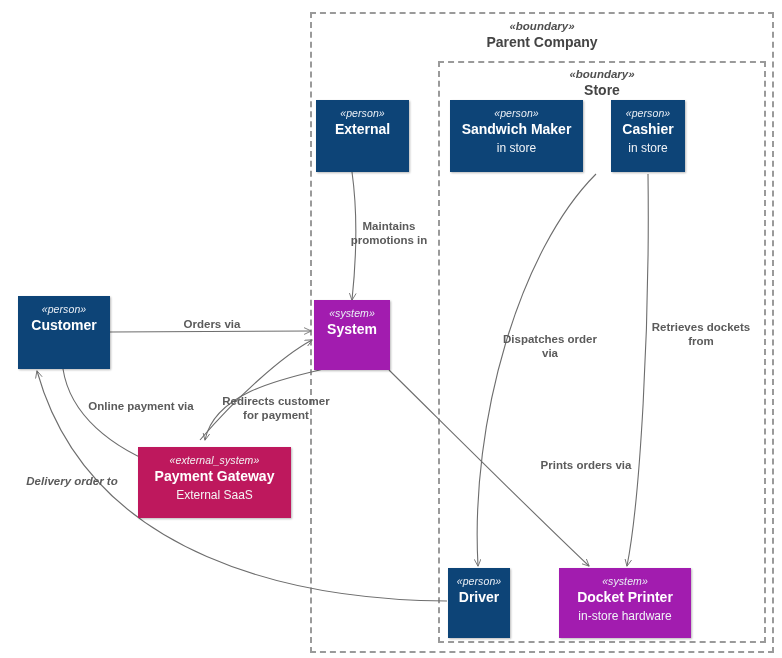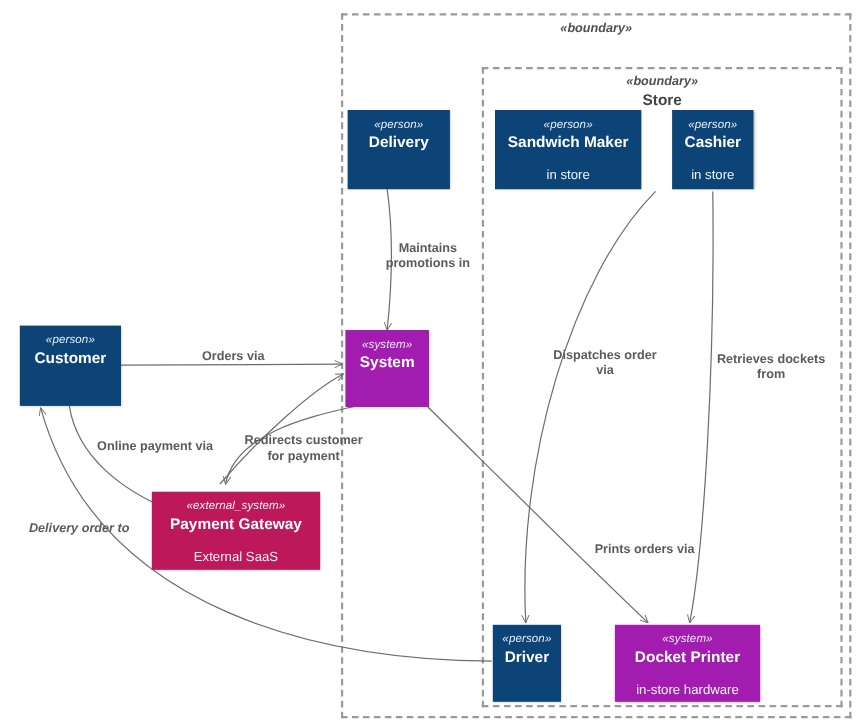--- a/index.html
+++ b/index.html
@@ -42,21 +42,21 @@
   }
   .node .stereo{
     font-style:italic;font-size:10.5px;font-weight:400;
     color:#e9eef5;letter-spacing:.1px;line-height:1.25;
   }
   .node .nname{
     font-size:14px;font-weight:700;line-height:1.25;margin-top:1px;
     color:#ffffff;white-space:nowrap;
   }
   .node .ntech{
-    font-size:12px;font-weight:400;color:#f0f3f7;line-height:1.25;margin-top:13px;
+    font-size:12px;font-weight:400;color:#f0f3f7;line-height:1.25;margin-top:2px;
   }
   .node.person{background:#0d4477;text-align:right;}
   .node.system{background:#a21caf;}
   .node.ext{background:#be185d;}
   .node.ext .stereo{color:#f2f2f2;}
   .node.ext .ntech{color:#f4f4f4;}
 
   
   .elabel{
     position:absolute;
@@ -72,20 +72,21 @@
   svg.edges path{fill:none;stroke:#6d6d6d;stroke-width:1.1px;}
 </style>
 </head>
 <body>
 
 <div id="canvas">
 
   <div class="boundary" style="left:310px;top:12px;width:464px;height:641px;">
     <div class="b-label" style="top:6px;">
       <div class="b-stereo">«boundary»</div>
+      <div class="b-name">Parent Company</div>
     </div>
   </div>
 
   <div class="boundary" style="left:438px;top:61px;width:328px;height:582px;">
     <div class="b-label" style="top:5px;">
       <div class="b-stereo">«boundary»</div>
       <div class="b-name">Store</div>
     </div>
   </div>
 
@@ -138,31 +139,31 @@
 
   <div class="elabel" style="left:163px;top:318px;width:98px;">Orders via</div>
 
   <div class="elabel" style="left:70px;top:400px;width:142px;">Online payment via</div>
 
   <div class="elabel" style="left:207px;top:395px;width:138px;">Redirects customer
 for payment</div>
 
   <div class="elabel" style="left:16px;top:475px;width:112px;font-style:italic;">Delivery order to</div>
 
-  <div class="elabel" style="left:494px;top:317px;width:112px;">Dispatches order
+  <div class="elabel" style="left:494px;top:333px;width:112px;">Dispatches order
 via</div>
 
   <div class="elabel" style="left:645px;top:321px;width:112px;">Retrieves dockets
 from</div>
 
-  <div class="elabel" style="left:526px;top:494px;width:120px;">Prints orders via</div>
+  <div class="elabel" style="left:526px;top:459px;width:120px;">Prints orders via</div>
 
   <div class="node person" style="left:316px;top:100px;width:93px;height:72px;">
     <div class="stereo">«person»</div>
-    <div class="nname">Delivery</div>
+    <div class="nname">External</div>
   </div>
 
   <div class="node person" style="left:450px;top:100px;width:133px;height:72px;">
     <div class="stereo">«person»</div>
     <div class="nname">Sandwich Maker</div>
     <div class="ntech">in store</div>
   </div>
 
   <div class="node person" style="left:611px;top:100px;width:74px;height:72px;">
     <div class="stereo">«person»</div>

